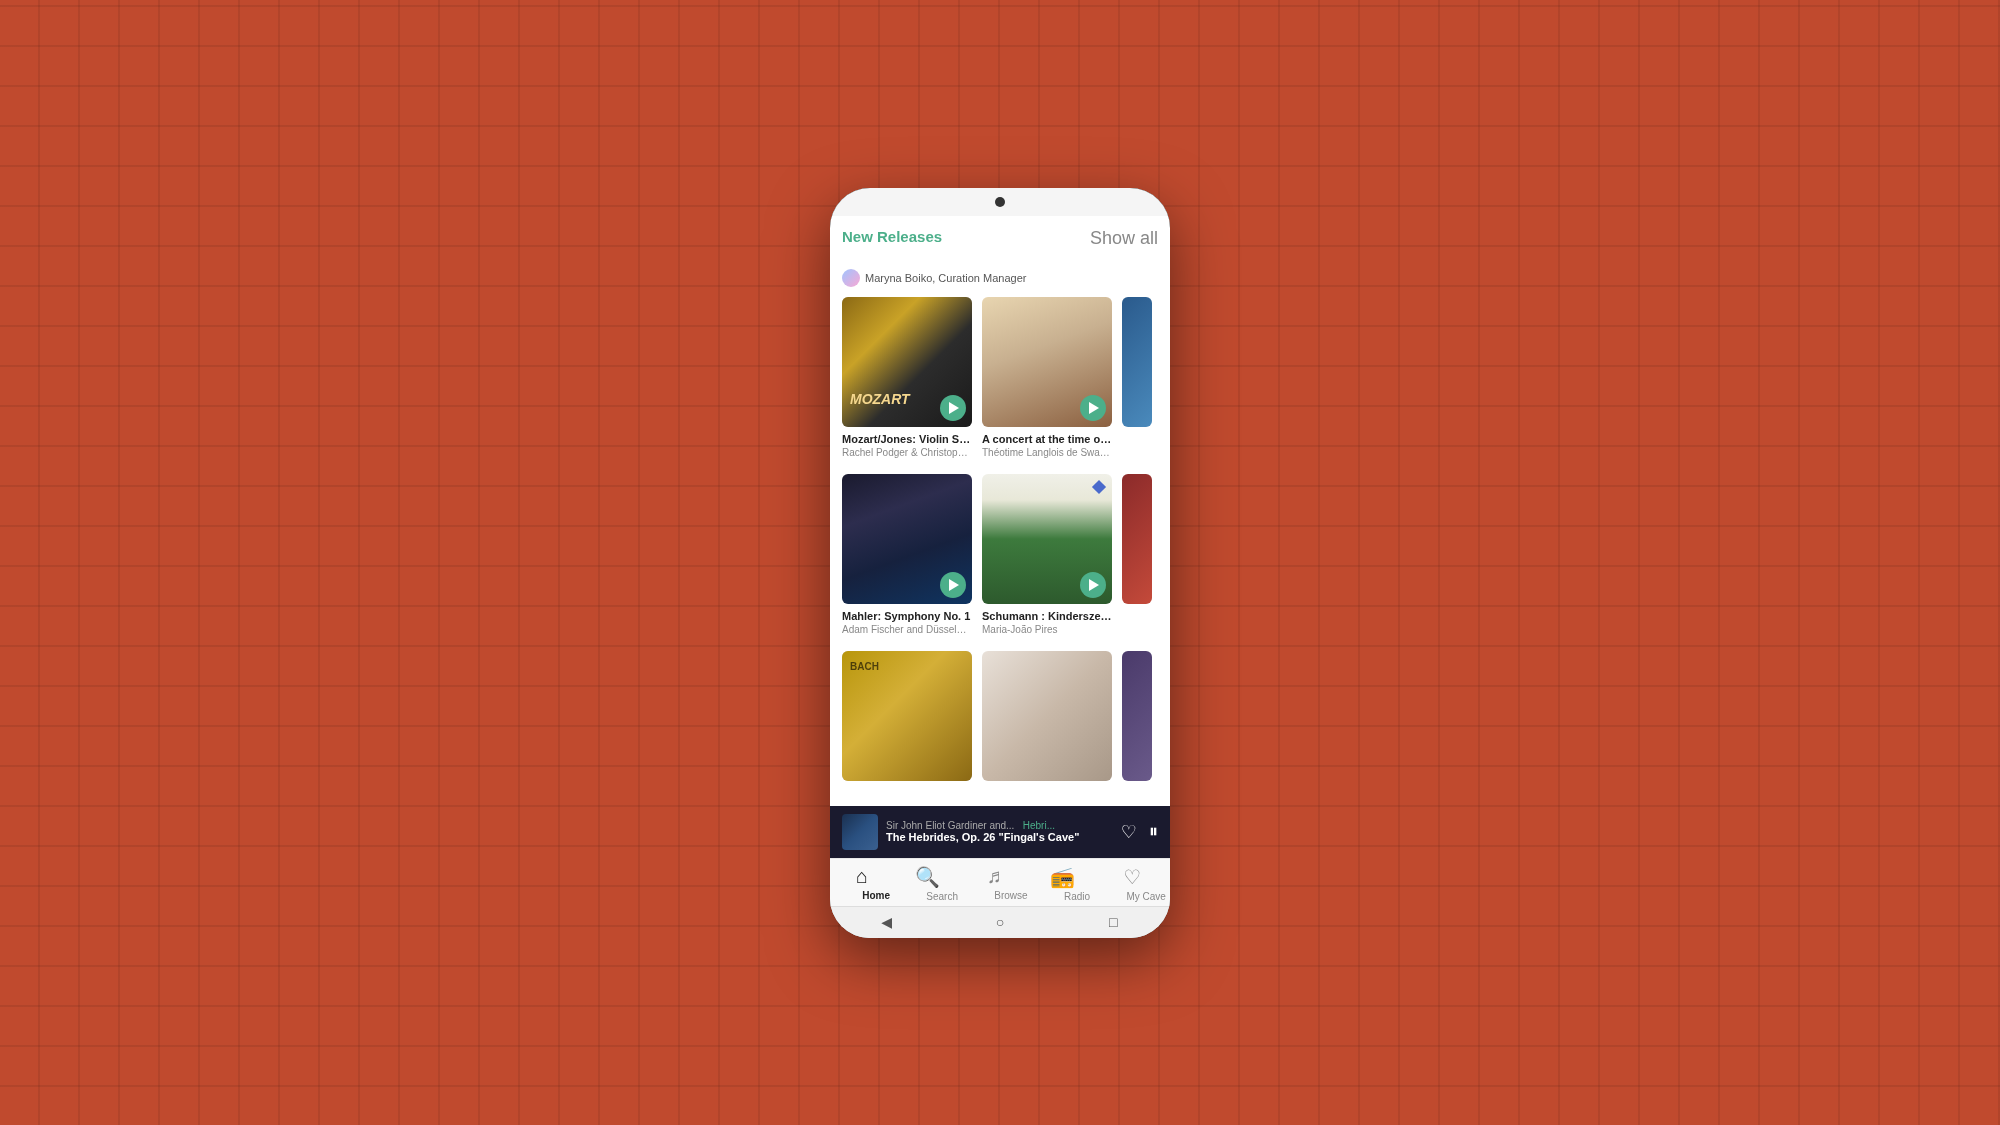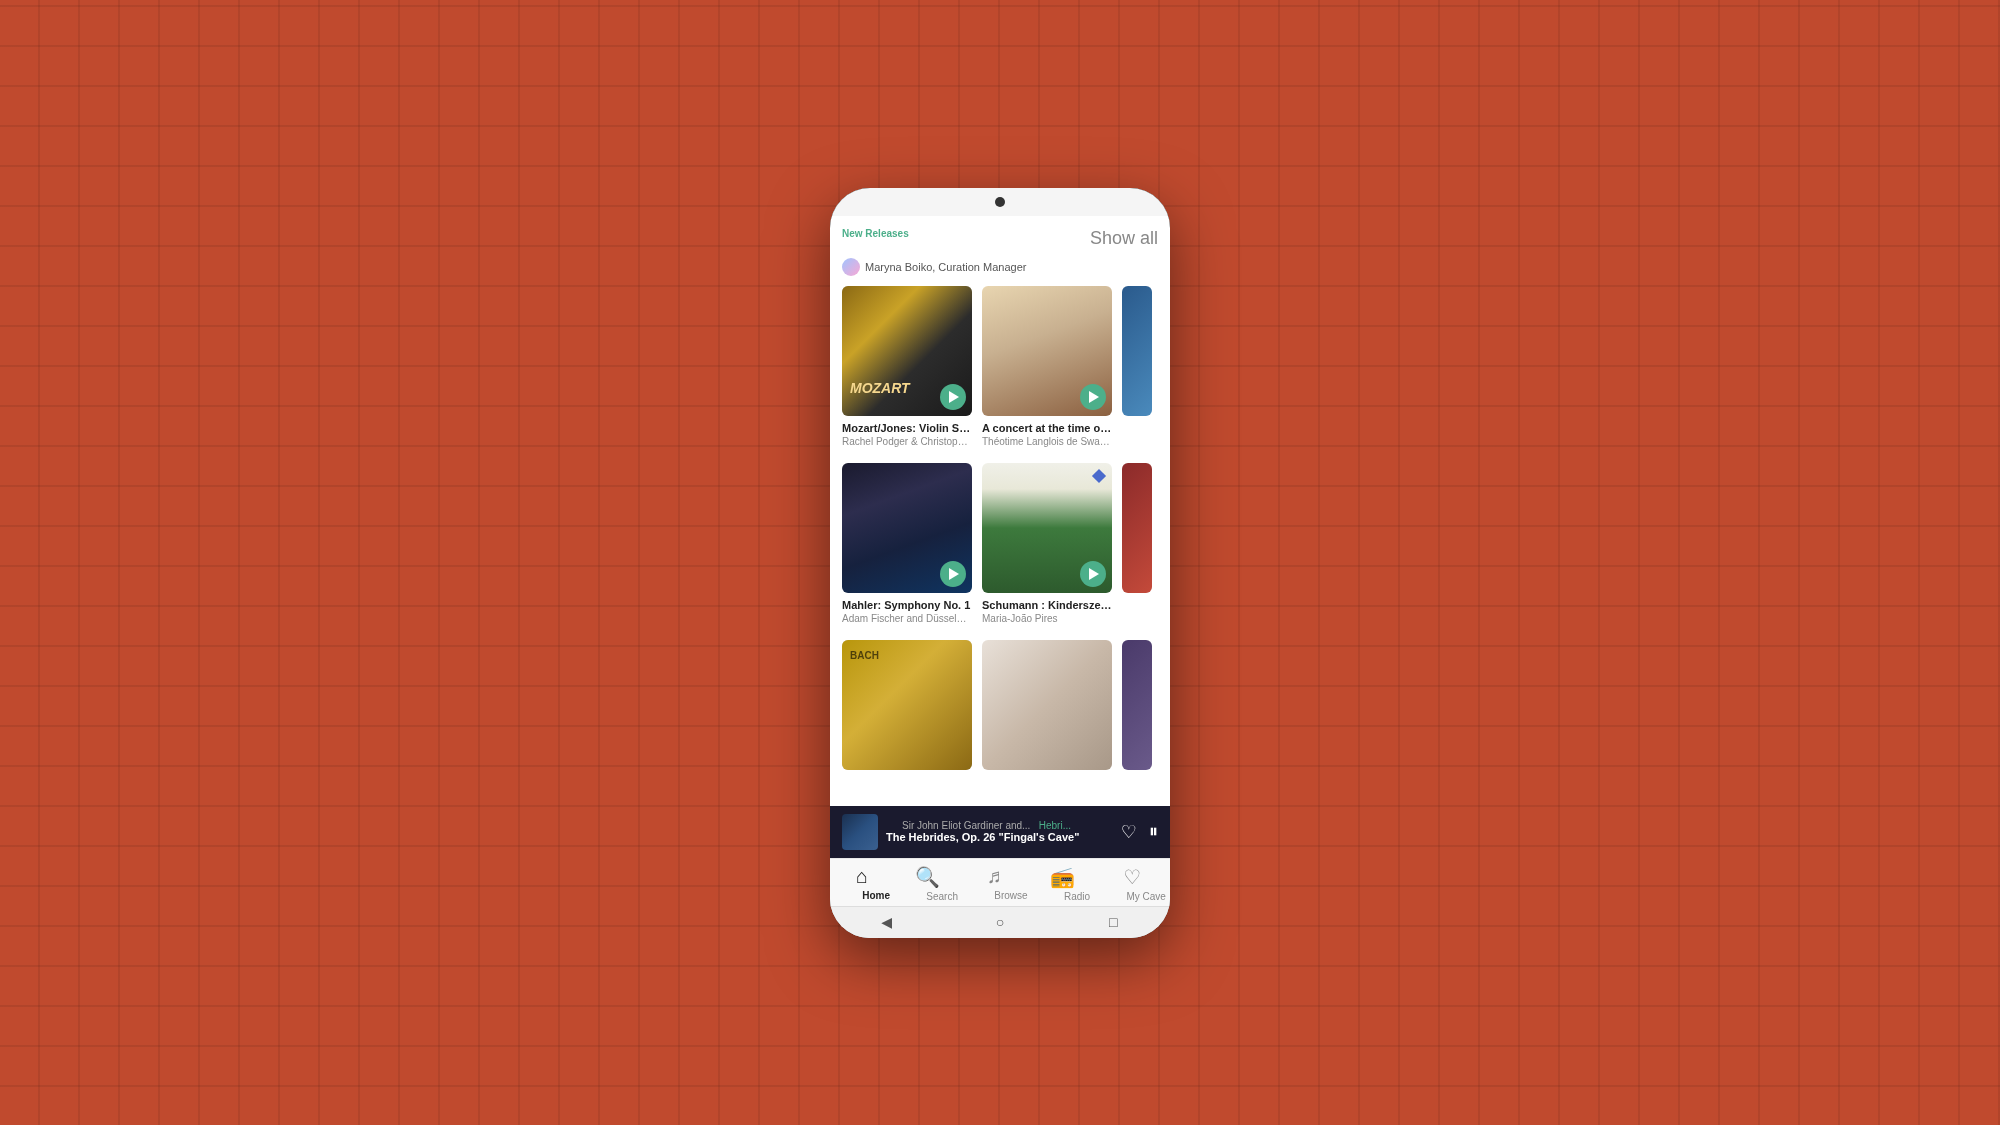--- a/index.html
+++ b/index.html
@@ -67,21 +67,21 @@
       overflow-y: auto;
       padding: 12px 12px 0;
     }
     .scroll-content::-webkit-scrollbar { display: none; }
 
     
     .section-header {
       margin-bottom: 10px;
     }
     .section-title {
-      font-size: 10px;
+      font-size: 15px;
       font-weight: 700;
       color: #4caf8a;
     }
     .section-subtitle {
       font-size: 11px;
       color: #4caf8a;
       margin-top: 1px;
     }
     .show-all {
       font-size: 18px;
@@ -89,21 +89,21 @@
     }
     .section-header-row {
       display: flex;
       justify-content: space-between;
       align-items: flex-start;
     }
     .curator-row {
       display: flex;
       align-items: center;
       gap: 5px;
-      margin-top: 9px;
+      margin-top: 20px;
     }
     .curator-avatar {
       width: 18px;
       height: 18px;
       border-radius: 50%;
       background: #ddd;
       overflow: hidden;
       flex-shrink: 0;
     }
     .curator-avatar-inner {
@@ -275,21 +275,20 @@
     .np-info {
       flex: 1;
       min-width: 0;
     }
     .np-artist {
       font-size: 10px;
       color: #aaa;
       white-space: nowrap;
       overflow: hidden;
       text-overflow: ellipsis;
-      margin-left: 16px;
     }
     .np-title {
       font-size: 11px;
       font-weight: 600;
       color: #fff;
       white-space: nowrap;
       overflow: hidden;
       text-overflow: ellipsis;
     }
     .np-controls {

